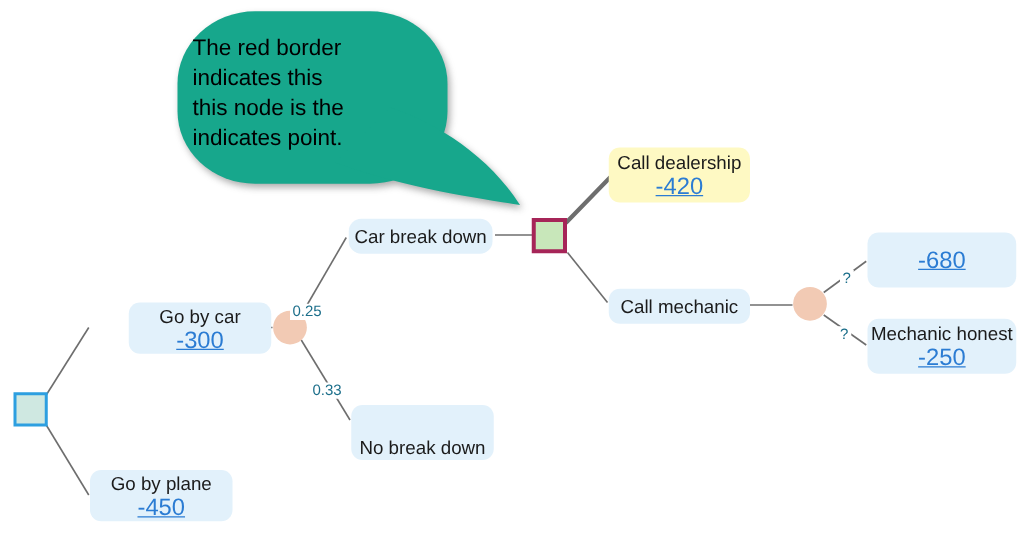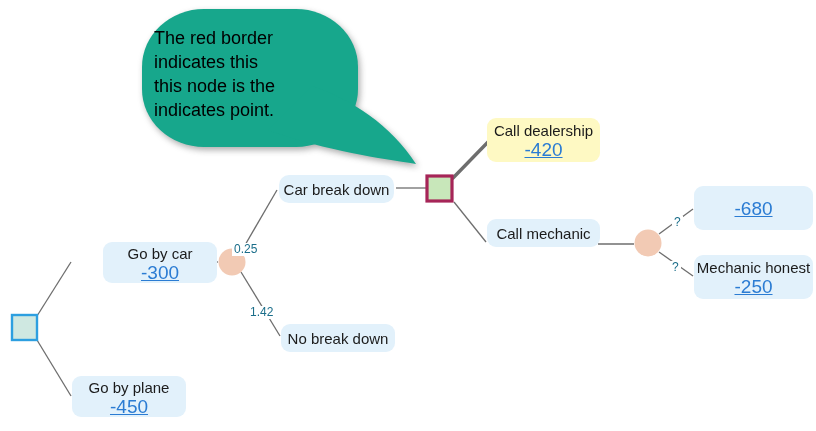--- a/index.html
+++ b/index.html
@@ -79,40 +79,40 @@
 
   <div class="node-box" style="left:72px; top:376px; width:114px; height:41px;">
     <div>Go by plane</div>
     <div class="value-link">-450</div>
   </div>
 
   <div class="node-box" style="left:279px; top:175px; width:115px; height:28px;border-radius:10px;">
     <div>Car break down</div>
   </div>
 
-  <div class="node-box" style="left:281px; top:324px; width:114px; height:28px;">
+  <div class="node-box" style="left:281px; top:324px; width:114px; height:44px;justify-content:flex-end;">
     <div>No break down</div>
   </div>
 
   <div class="node-box green" style="left:487px; top:118px; width:113px; height:44px;">
     <div>Call dealership</div>
     <div class="value-link">-420</div>
   </div>
 
-  <div class="node-box" style="left:487px; top:219px; width:113px; height:28px;">
+  <div class="node-box" style="left:487px; top:231px; width:113px; height:28px;">
     <div>Call mechanic</div>
   </div>
 
   <div class="node-box" style="left:694px; top:186px; width:119px; height:44px;">
     <div class="value-link">-680</div>
   </div>
 
   <div class="node-box" style="left:694px; top:255px; width:119px; height:44px;">
     <div>Mechanic honest</div>
     <div class="value-link">-250</div>
   </div>
 
   <span class="prob-label" style="left:232px; top:205px;margin-top:38px;">0.25</span>
-  <span class="prob-label" style="left:248px; top:306px;">1.42</span>
+  <span class="prob-label" style="left:248px; top:306px;">0.33</span>
   <span class="prob-label" style="left:672px; top:216px;">?</span>
   <span class="prob-label" style="left:670px; top:261px;">?</span>
 
 </div>
 
 </body></html>

